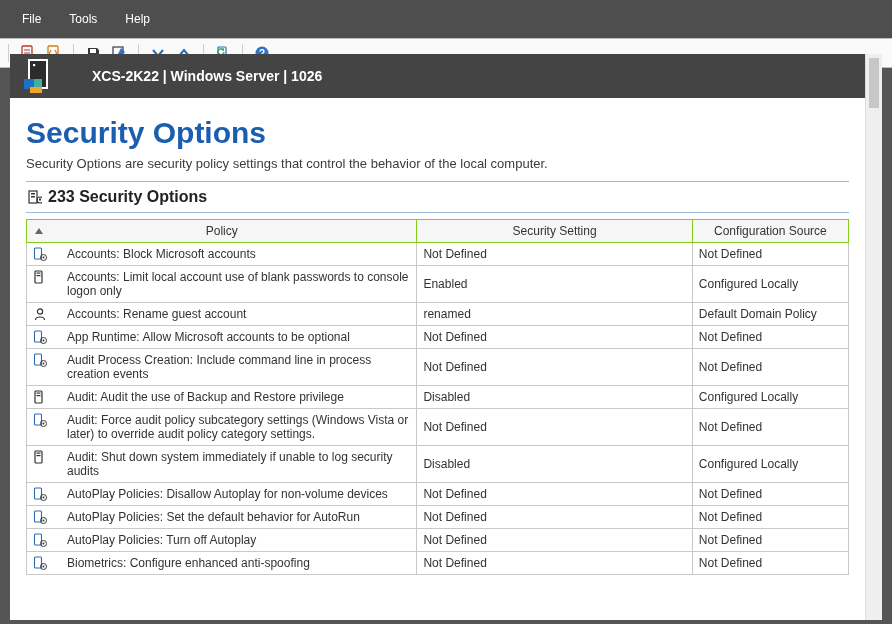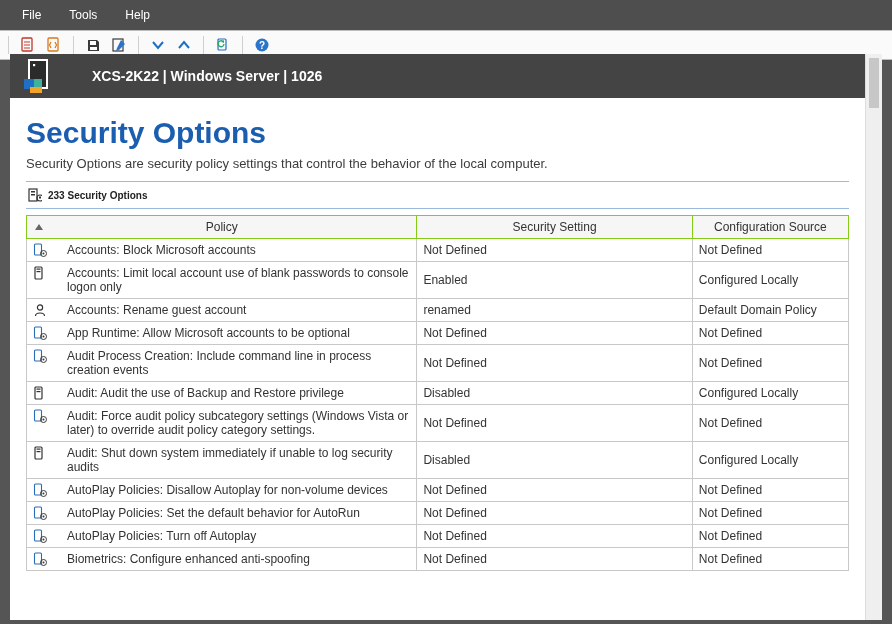--- a/index.html
+++ b/index.html
@@ -11,21 +11,21 @@
     background: #555;
     color: #333;
     width: 892px;
     height: 624px;
     overflow: hidden;
     position: relative;
   }
   .menubar {
     background: #4e4e4e;
     color: #fff;
-    height: 30px;
+    height: 38px;
     display: flex;
     align-items: center;
     padding: 0 8px;
     font-size: 12px;
   }
   .menubar .menu-item {
     padding: 2px 14px;
     cursor: default;
   }
   .toolbar {
@@ -119,21 +119,21 @@
     margin: 0 0 10px 0;
   }
   .section-head-row {
     border-top: 1px solid #9cb9de;
     border-bottom: 1px solid #9cb9de;
     padding: 6px 2px;
     display: flex;
     align-items: center;
     gap: 6px;
     font-weight: 700;
-    font-size: 10px;
+    font-size: 16px;
     color: #222;
   }
   table.policy-table {
     width: 100%;
     border-collapse: collapse;
     table-layout: fixed;
     margin-top: 6px;
     font-size: 12px;
   }
   table.policy-table th {

